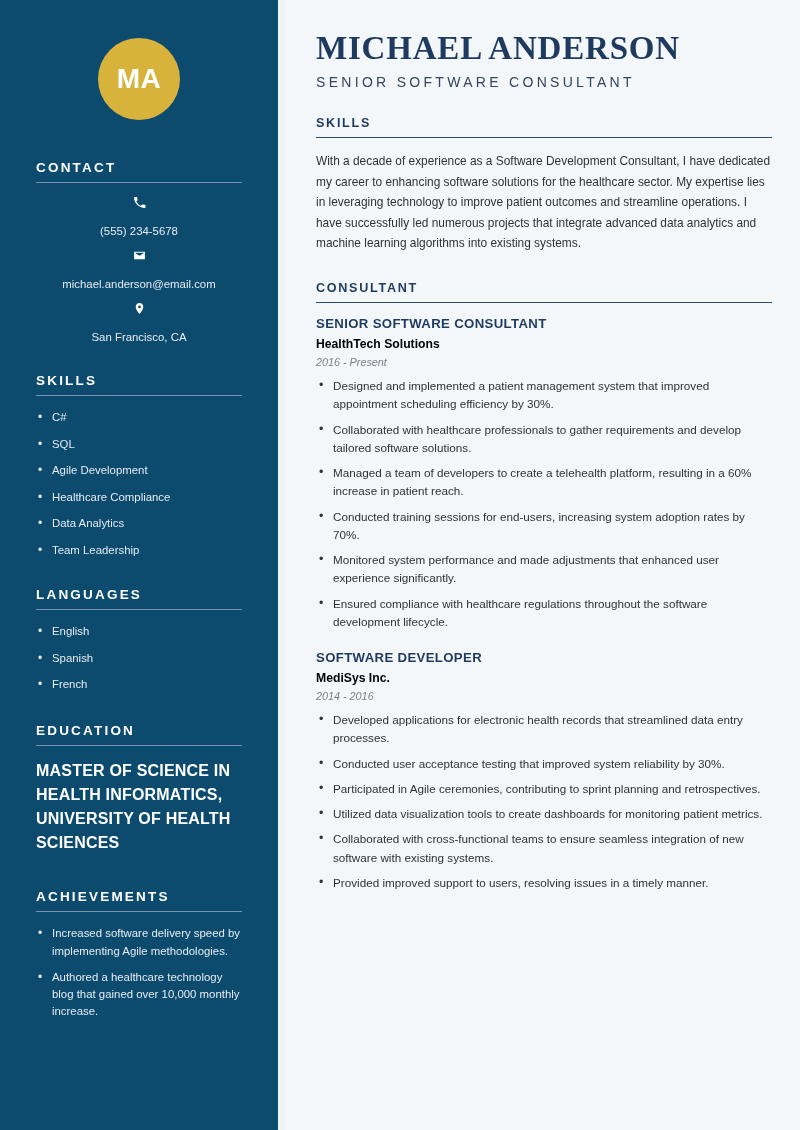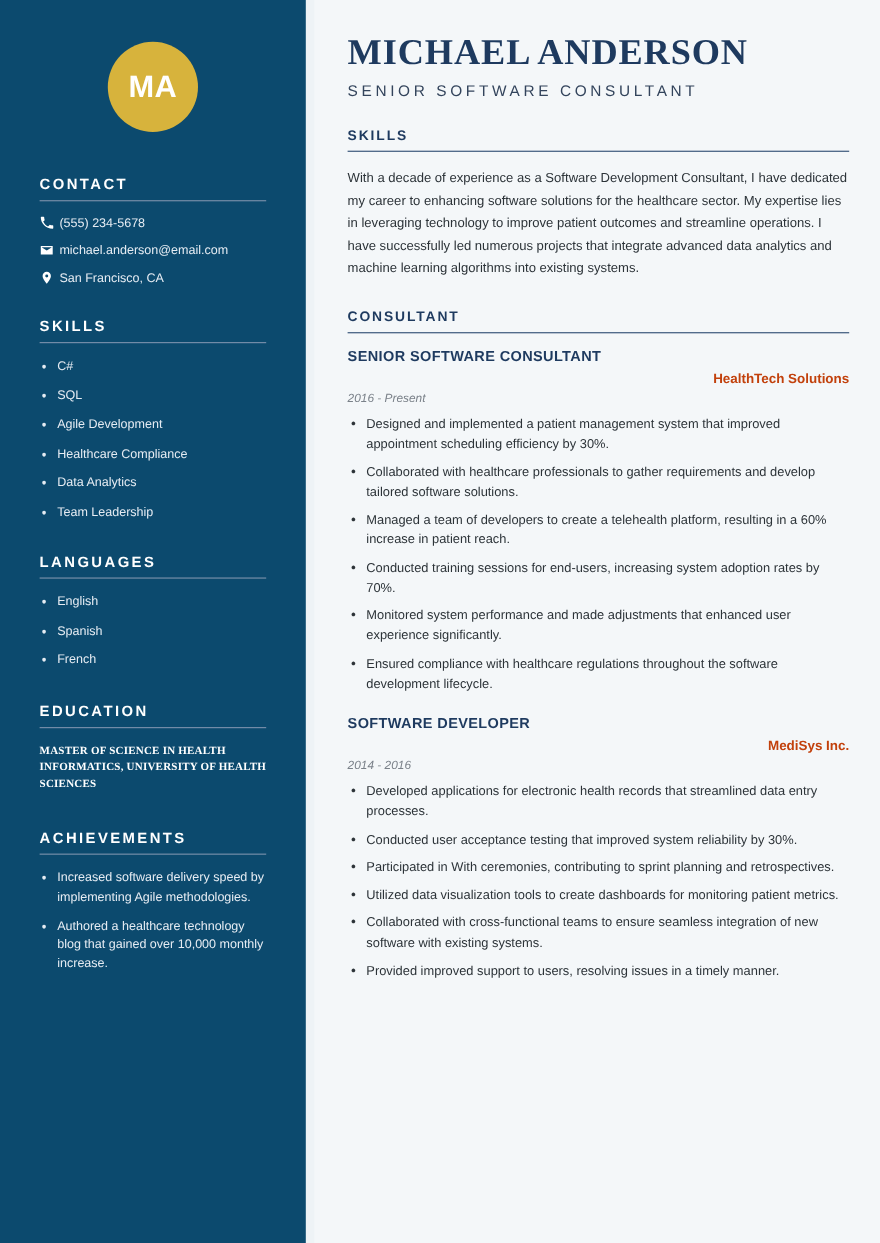--- a/index.html
+++ b/index.html
@@ -68,24 +68,25 @@
   .side-rule {
     height: 1px;
     background: #7e93ad;
     margin-bottom: 13px;
   }
 
   
   .contact-row {
     display: flex;
     align-items: center;
-    gap: 5px;
+    gap: 16px;
     margin-bottom: 12px;
     font-size: 11.4px;
     color: #e6ecf3;
+    flex-direction: column;
   }
   .contact-icon {
     width: 13px;
     min-width: 13px;
     height: 13px;
     display: flex;
     align-items: center;
     justify-content: center;
     color: #ffffff;
   }
@@ -104,27 +105,26 @@
   ul.side-list li::before {
     content: "•";
     position: absolute;
     left: 2px;
     top: -1px;
     color: #e6ecf3;
     font-size: 12px;
   }
 
   .edu-entry {
-    font-size: 10px;
+    font-size: 16px;
     font-weight: bold;
     line-height: 1.5;
     color: #ffffff;
     text-transform: uppercase;
     letter-spacing: 0.2px;
-    font-family: Liberation Serif, serif;
   }
 
   #section-education { margin-bottom: 34px; }
   #section-skills { margin-bottom: 28px; }
   #section-languages { margin-bottom: 30px; }
   #section-contact { margin-bottom: 30px; }
 
   
   #divider-gap {
     width: 8px;
@@ -183,23 +183,22 @@
     font-size: 13.2px;
     font-weight: bold;
     color: #1e3a5f;
     letter-spacing: 0.35px;
     margin-bottom: 6px;
   }
 
   .job-company {
     font-size: 12.2px;
     font-weight: bold;
-    color: #c2410c;
+    color: #000000;
     margin-bottom: 5px;
-    text-align: right;
   }
 
   .job-dates {
     font-size: 10.8px;
     font-style: italic;
     color: #7a8189;
     margin-bottom: 9px;
   }
 
   ul.job-bullets { list-style: none; }
@@ -335,21 +334,21 @@
         </ul>
       </div>
 
       <div class="job">
         <div class="job-role">SOFTWARE DEVELOPER</div>
         <div class="job-company">MediSys Inc.</div>
         <div class="job-dates">2014 - 2016</div>
         <ul class="job-bullets">
           <li>Developed applications for electronic health records that streamlined data entry processes.</li>
           <li>Conducted user acceptance testing that improved system reliability by 30%.</li>
-          <li>Participated in With ceremonies, contributing to sprint planning and retrospectives.</li>
+          <li>Participated in Agile ceremonies, contributing to sprint planning and retrospectives.</li>
           <li>Utilized data visualization tools to create dashboards for monitoring patient metrics.</li>
           <li>Collaborated with cross-functional teams to ensure seamless integration of new software with existing systems.</li>
           <li>Provided improved support to users, resolving issues in a timely manner.</li>
         </ul>
       </div>
 
     </section>
 
   </main>
 

